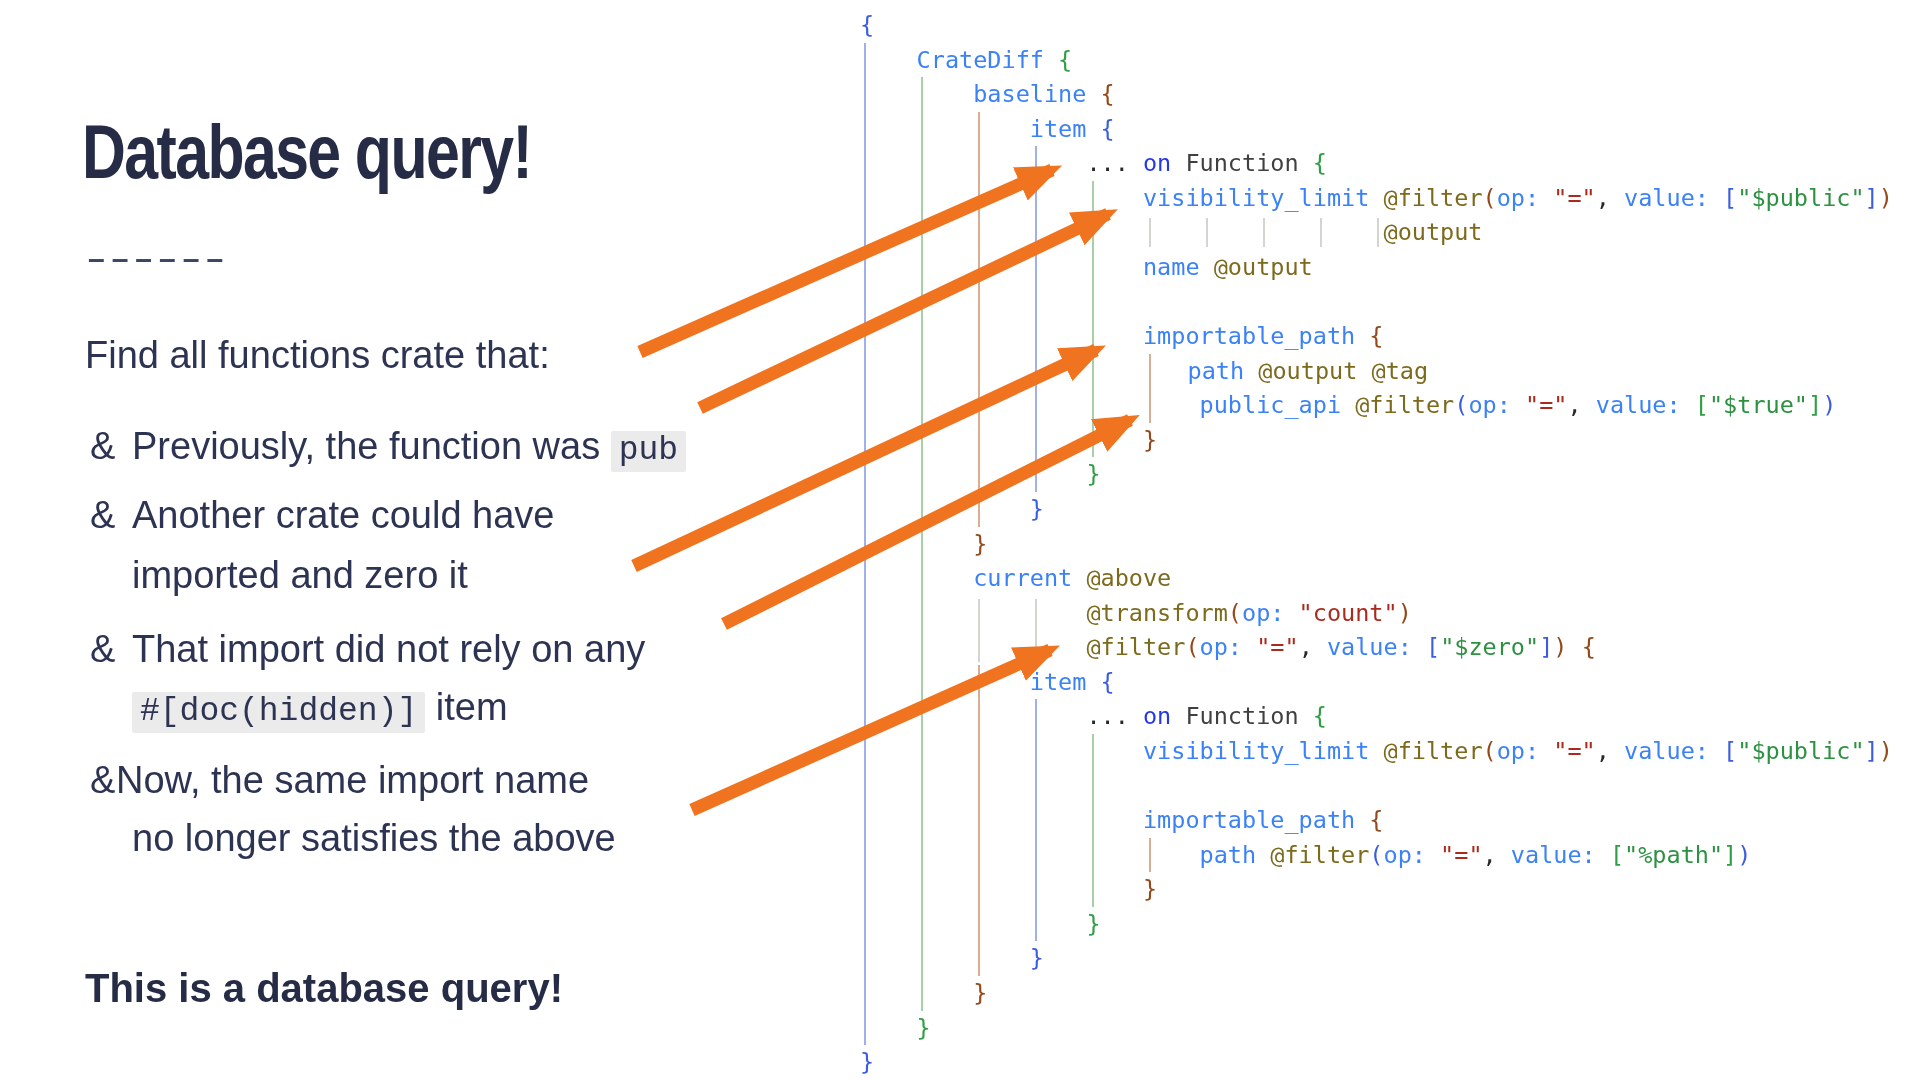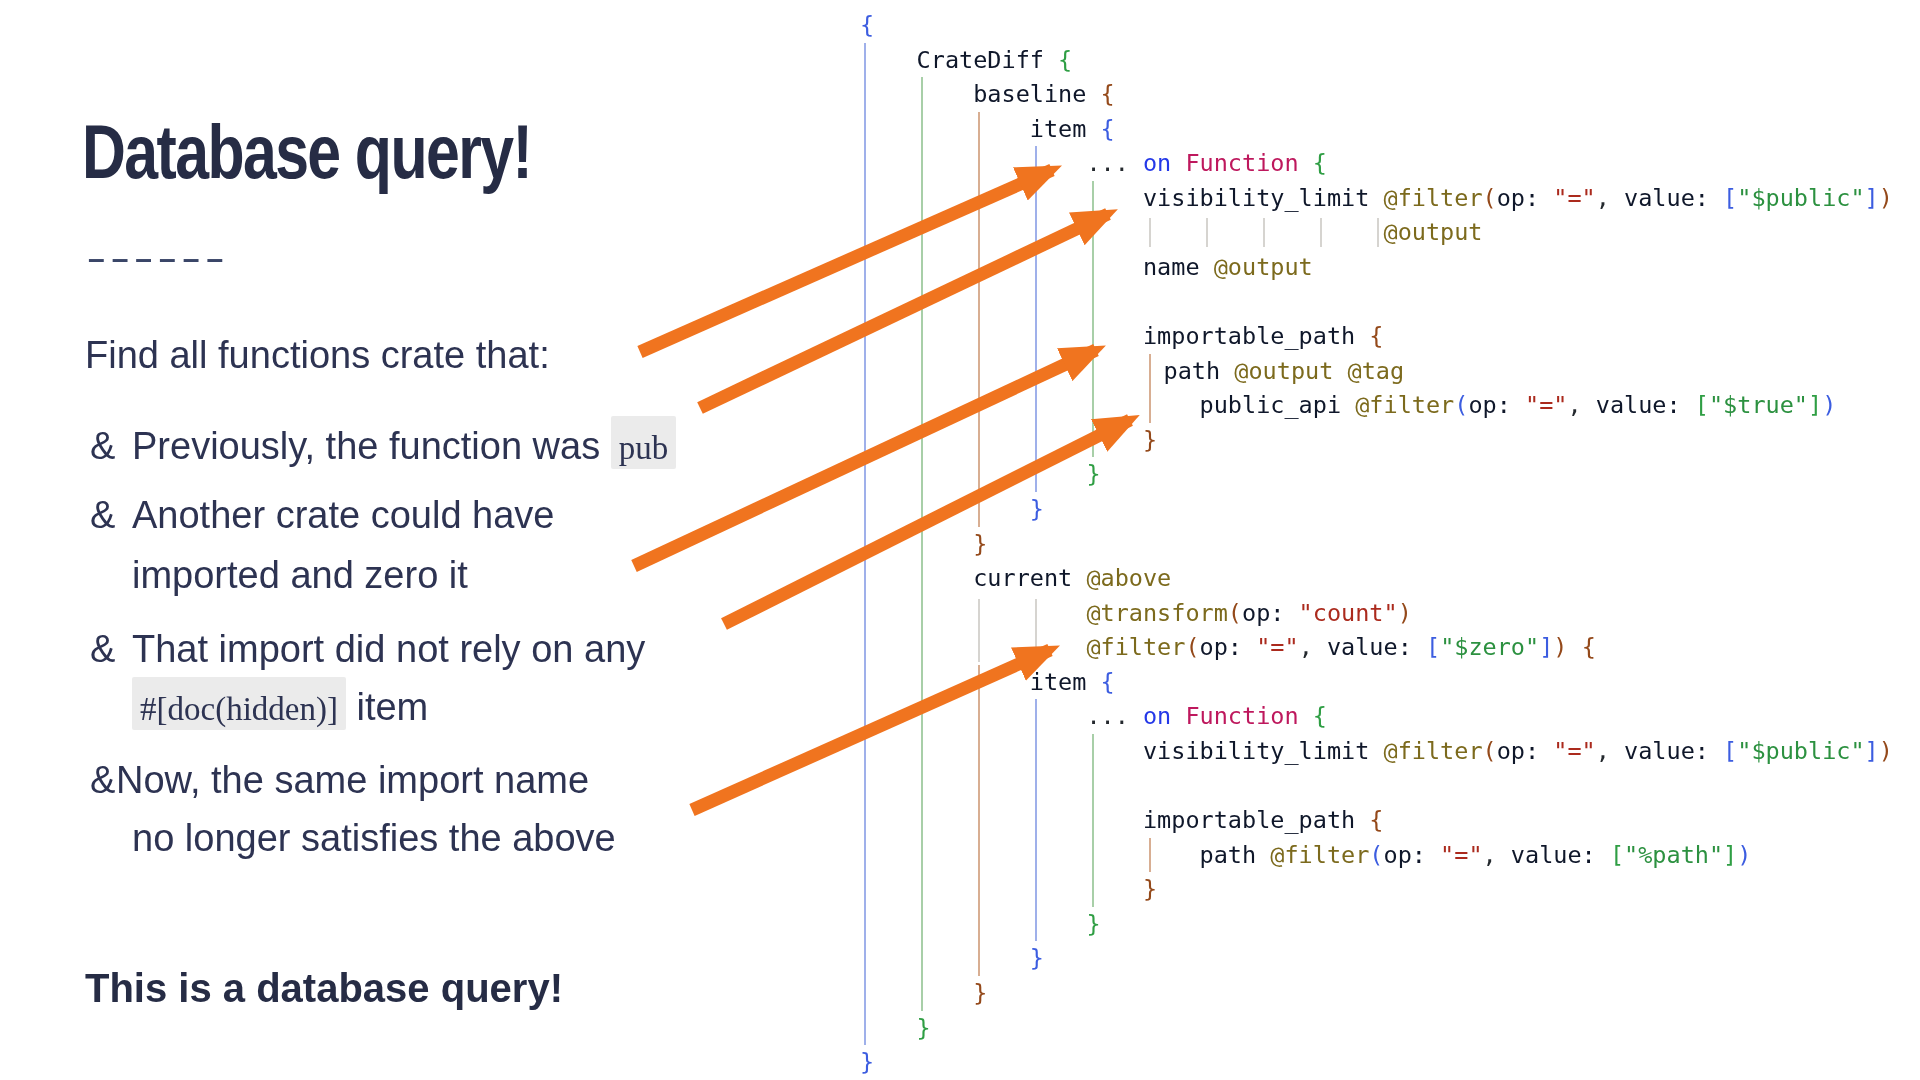--- a/index.html
+++ b/index.html
@@ -6,30 +6,30 @@
   body{width:1920px;height:1080px;position:relative;background:#ffffff;overflow:hidden;
        font-family:"Liberation Sans",sans-serif;}
   .abs{position:absolute;}
   
   .title{font-size:76px;font-weight:bold;color:#262c45;letter-spacing:-2px;
          transform:scaleX(0.80);transform-origin:left top;white-space:nowrap;}
   .divider{font-size:30px;font-weight:bold;color:#3a4668;letter-spacing:7px;white-space:nowrap;}
   .body-line{font-size:38px;color:#2d3352;white-space:nowrap;line-height:46px;}
   .amp{font-size:38px;color:#2d3352;line-height:46px;}
   .closing{font-size:40px;font-weight:bold;color:#262c45;white-space:nowrap;}
-  .ic{font-family:Liberation Serif, serif;font-size:33px;
-      background:#ebebeb;padding:14px 8px 3px 8px;border-radius:2px;color:#2d3352;}
+  .ic{font-family:Liberation Mono, monospace;font-size:33px;
+      background:#ebebeb;padding:1px 8px 3px 8px;border-radius:2px;color:#2d3352;}
   
   .code-line{position:absolute;left:0;white-space:pre;
              font-family:"DejaVu Sans Mono","Liberation Mono",monospace;
              font-size:23.5px;line-height:34.57px;height:34.57px;color:#24292e;}
-  .tk-f {color:#0f172a;}  
+  .tk-f {color:#3b82f6;}  
   .tk-d {color:#7c6a1d;}  
   .tk-k {color:#2438e8;}  
-  .tk-ty{color:#be185d;}  
+  .tk-ty{color:#404040;}  
   .tk-s1{color:#ab2a1d;}  
   .tk-s2{color:#2c9140;}  
   .tk-p {color:#24292e;}  
   .tk-b1{color:#3c5de0;}  
   .tk-b2{color:#2f9e44;}  
   .tk-b3{color:#94491a;}  
   .guide{position:absolute;width:2px;}
   .pipe{position:absolute;width:2px;background:#d6d4d0;}
 </style>
 </head>
@@ -74,21 +74,21 @@
     <div class="code-line" style="left: 860px; top: 8px;"><span></span><span class="tk-b1">{</span></div>
     <div class="code-line" style="left: 860px; top: 42.57px;"><span>    </span><span class="tk-f">CrateDiff </span><span class="tk-b2">{</span></div>
     <div class="code-line" style="left: 860px; top: 77.14px;"><span>        </span><span class="tk-f">baseline </span><span class="tk-b3">{</span></div>
     <div class="code-line" style="left: 860px; top: 111.71px;"><span>            </span><span class="tk-f">item </span><span class="tk-b1">{</span></div>
     <div class="code-line" style="left: 860px; top: 146.28px;"><span>                </span><span class="tk-p">... </span><span class="tk-k">on</span><span class="tk-p"> </span><span class="tk-ty">Function</span><span class="tk-p"> </span><span class="tk-b2">{</span></div>
     <div class="code-line" style="left: 860px; top: 180.85px;"><span>                    </span><span class="tk-f">visibility_limit </span><span class="tk-d">@filter</span><span class="tk-b3">(</span><span class="tk-f">op: </span><span class="tk-s1">"="</span><span class="tk-p">, </span><span class="tk-f">value: </span><span class="tk-b1">[</span><span class="tk-s2">"$public"</span><span class="tk-b1">]</span><span class="tk-b3">)</span></div>
     <div class="code-line" style="left: 860px; top: 215.42px;"><span>                                     </span><span class="tk-d">@output</span></div>
     <div class="code-line" style="left: 860px; top: 249.99px;"><span>                    </span><span class="tk-f">name </span><span class="tk-d">@output</span></div>
     <div class="code-line" style="left: 860px; top: 284.56px;"><span></span></div>
     <div class="code-line" style="left: 860px; top: 319.13px;"><span>                    </span><span class="tk-f">importable_path </span><span class="tk-b3">{</span></div>
-    <div class="code-line" style="left: 824px; top: 353.7px;"><span>                        </span><span class="tk-f">path </span><span class="tk-d">@output</span><span class="tk-p"> </span><span class="tk-d">@tag</span></div>
+    <div class="code-line" style="left: 848px; top: 353.7px;"><span>                        </span><span class="tk-f">path </span><span class="tk-d">@output</span><span class="tk-p"> </span><span class="tk-d">@tag</span></div>
     <div class="code-line" style="left: 860px; top: 388.27px;"><span>                        </span><span class="tk-f">public_api </span><span class="tk-d">@filter</span><span class="tk-b1">(</span><span class="tk-f">op: </span><span class="tk-s1">"="</span><span class="tk-p">, </span><span class="tk-f">value: </span><span class="tk-b2">[</span><span class="tk-s2">"$true"</span><span class="tk-b2">]</span><span class="tk-b1">)</span></div>
     <div class="code-line" style="left: 860px; top: 422.84px;"><span>                    </span><span class="tk-b3">}</span></div>
     <div class="code-line" style="left: 860px; top: 457.41px;"><span>                </span><span class="tk-b2">}</span></div>
     <div class="code-line" style="left: 860px; top: 491.98px;"><span>            </span><span class="tk-b1">}</span></div>
     <div class="code-line" style="left: 860px; top: 526.55px;"><span>        </span><span class="tk-b3">}</span></div>
     <div class="code-line" style="left: 860px; top: 561.12px;"><span>        </span><span class="tk-f">current </span><span class="tk-d">@above</span></div>
     <div class="code-line" style="left: 860px; top: 595.69px;"><span>                </span><span class="tk-d">@transform</span><span class="tk-b3">(</span><span class="tk-f">op: </span><span class="tk-s1">"count"</span><span class="tk-b3">)</span></div>
     <div class="code-line" style="left: 860px; top: 630.26px;"><span>                </span><span class="tk-d">@filter</span><span class="tk-b3">(</span><span class="tk-f">op: </span><span class="tk-s1">"="</span><span class="tk-p">, </span><span class="tk-f">value: </span><span class="tk-b1">[</span><span class="tk-s2">"$zero"</span><span class="tk-b1">]</span><span class="tk-b3">)</span><span class="tk-p"> </span><span class="tk-b3">{</span></div>
     <div class="code-line" style="left: 860px; top: 664.83px;"><span>            </span><span class="tk-f">item </span><span class="tk-b1">{</span></div>
     <div class="code-line" style="left: 860px; top: 699.4px;"><span>                </span><span class="tk-p">... </span><span class="tk-k">on</span><span class="tk-p"> </span><span class="tk-ty">Function</span><span class="tk-p"> </span><span class="tk-b2">{</span></div>

